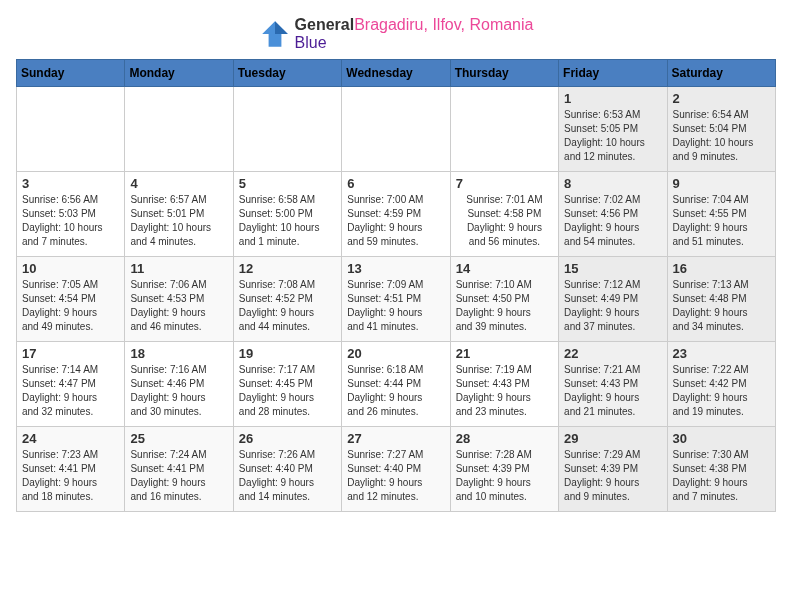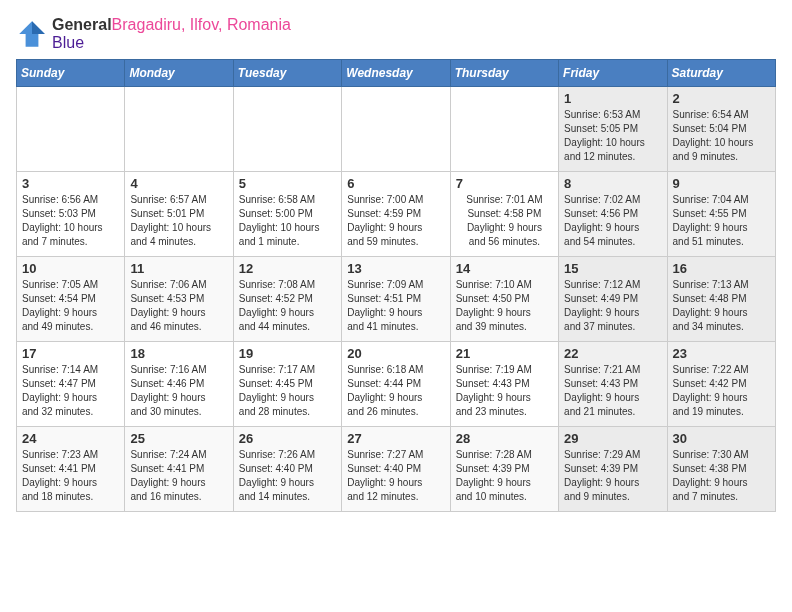--- a/index.html
+++ b/index.html
@@ -5,21 +5,21 @@
     * { box-sizing: border-box; margin: 0; padding: 0; }
     body {
       font-family: Arial, sans-serif;
       background: #fff;
       width: 792px;
       min-height: 612px;
       padding: 16px;
     }
     .header {
       display: flex;
-      justify-content: flex-start;
+      justify-content: center;
       align-items: flex-start;
       margin-bottom: 8px;
     }
     .logo {
       display: flex;
       align-items: center;
       gap: 4px;
     }
     .logo-text {
       display: flex;
@@ -52,27 +52,26 @@
       font-size: 16px;
       color: #ec4899;
     }
     table {
       width: 100%;
       border-collapse: collapse;
       table-layout: fixed;
     }
     thead th {
       background-color: #4a7fc1;
-      color: #ffffff;
+      color: #000000;
       font-size: 12px;
       font-weight: bold;
       padding: 6px 4px;
       text-align: left;
       border: 1px solid #3a6aa0;
-      font-style: italic;
     }
     tbody td {
       vertical-align: top;
       border: 1px solid #ccc;
       padding: 4px 5px;
       font-size: 10px;
       color: #333;
       height: 85px;
       background: #fff;
     }

